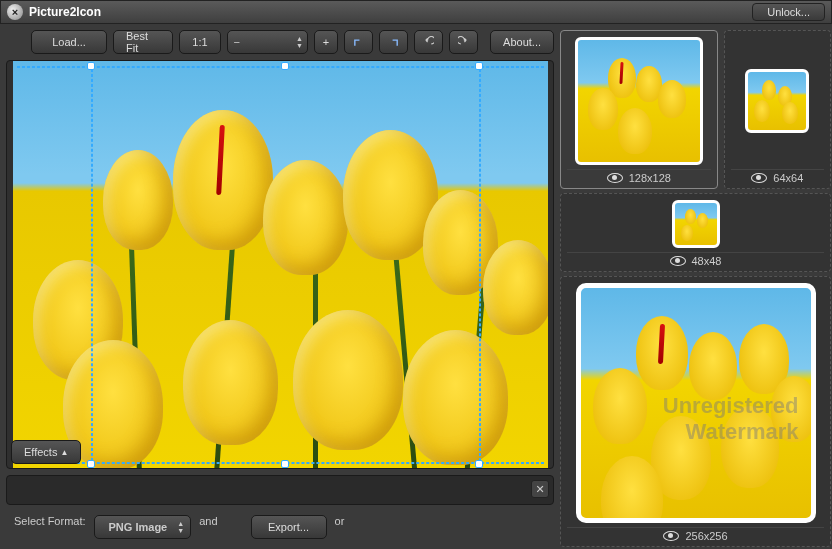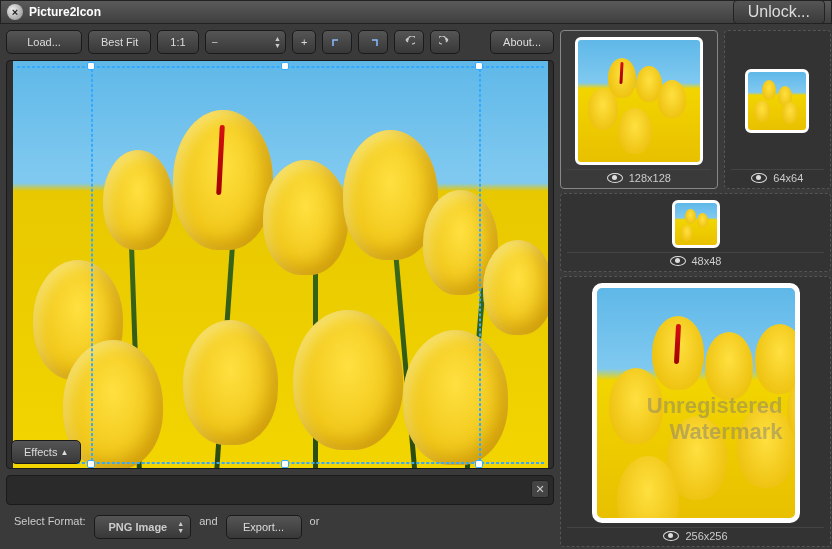--- a/index.html
+++ b/index.html
@@ -2,30 +2,30 @@
 <html><head>
 <meta charset="utf-8">
 <style>
 * { margin: 0; padding: 0; box-sizing: border-box; font-family: "Segoe UI", Arial, sans-serif; }
 body { width: 832px; height: 549px; background: #3a3a3a; overflow: hidden; color: #ccc; font-size: 11px; }
 
 .titlebar { height: 24px; background: linear-gradient(#5a5a5a,#3f3f3f); display: flex; align-items: center; justify-content: space-between; padding: 0 6px; border: 1px solid #222; }
 .tb-left { display: flex; align-items: center; gap: 6px; }
 .close-x { width: 16px; height: 16px; border-radius: 50%; background: radial-gradient(circle at 35% 35%,#eee,#888); display: flex; align-items: center; justify-content: center; font-size: 11px; color: #222; font-weight: bold; cursor: pointer; }
 .title { font-size: 12px; font-weight: bold; color: #fff; }
-.unlock-btn { background: linear-gradient(#555,#3a3a3a); border: 1px solid #222; border-radius: 4px; padding: 2px 14px; color: #ddd; font-size: 16px; cursor: pointer; }
+.unlock-btn { background: linear-gradient(#555,#3a3a3a); border: 1px solid #222; border-radius: 4px; padding: 2px 14px; color: #ddd; font-size: 11px; cursor: pointer; }
 
 .main { display: flex; height: calc(100% - 24px); }
 .left-pane { width: 560px; display: flex; flex-direction: column; padding: 6px; gap: 6px; }
 .right-pane { flex: 1; display: flex; flex-direction: column; padding: 6px 1px 6px 0; gap: 4px; }
 
 .toolbar { display: flex; gap: 6px; align-items: center; }
 .btn { background: linear-gradient(#555,#383838); border: 1px solid #1a1a1a; border-radius: 5px; padding: 4px 12px; color: #ddd; font-size: 11px; cursor: pointer; height: 24px; display: flex; align-items: center; justify-content: center; }
 .btn.small { padding: 4px 8px; min-width: 24px; }
-.btn.wide { min-width: 76px; }
+.btn.wide { min-width: 76px; margin-left: 25px; }
 .spinner { display: flex; align-items: center; background: linear-gradient(#555,#383838); border: 1px solid #1a1a1a; border-radius: 5px; height: 24px; }
 .spinner .minus, .spinner .plus { padding: 0 6px; cursor: pointer; }
 .spinner .val { width: 46px; text-align: right; padding-right: 4px; }
 .spinner .arrows { display: flex; flex-direction: column; padding: 0 4px; font-size: 7px; line-height: 7px; cursor: pointer; }
 
 .canvas-wrap { flex: 1; background: #2f2f2f; border: 1px solid #1a1a1a; border-radius: 4px; display: flex; align-items: center; justify-content: center; position: relative; overflow: hidden; }
 .canvas { width: 535px; height: 410px; background: linear-gradient(180deg,#5fb8e8 0%,#7fc9f0 28%,#7fc9f0 30%,#e8c800 32%,#f2d500 100%); position: relative; overflow: hidden; }
 .tulip { position: absolute; width: 70px; height: 100px; background: radial-gradient(ellipse at 50% 40%,#ffe040,#e8b800); border-radius: 50% 50% 45% 45%; box-shadow: inset -8px -8px 18px rgba(160,100,0,.4), inset 6px 6px 14px rgba(255,255,200,.5); }
 .stem { position: absolute; width: 5px; background: linear-gradient(#3a6a1a,#2a4a10); }
 .crop { position: absolute; border: 1px dashed #3af; }
@@ -43,21 +43,21 @@
 
 .preview-row { display: flex; gap: 6px; }
 .preview-cell { flex: 1; background: #333; border: 1px dashed #555; border-radius: 4px; padding: 6px 6px 2px; display: flex; flex-direction: column; align-items: center; gap: 4px; position: relative; }
 .preview-cell.selected { border: 1px solid #888; background: #3a3a3a; }
 .thumb { background: linear-gradient(180deg,#5fb8e8 0%,#7fc9f0 35%,#f2d500 40%,#e8c000 100%); border: 3px solid #fff; border-radius: 6px; position: relative; overflow: hidden; }
 .thumb.s128 { width: 128px; height: 128px; }
 .thumb.s64 { width: 64px; height: 64px; }
 .thumb.s48 { width: 48px; height: 48px; }
 .thumb.s32 { width: 32px; height: 32px; border-width: 2px; }
 .thumb.s16 { width: 16px; height: 16px; border-width: 1px; }
-.thumb.s256 { width: 208px; height: 240px; border-width: 5px; border-radius: 10px; }
+.thumb.s256 { width: 240px; height: 240px; border-width: 5px; border-radius: 10px; }
 .mini-tulip { position: absolute; background: radial-gradient(ellipse at 50% 40%,#ffe040,#e8b800); border-radius: 50% 50% 45% 45%; }
 .preview-label { display: flex; align-items: center; gap: 6px; width: 100%; justify-content: center; padding: 2px 0; border-top: 1px solid #444; margin-top: auto; }
 .eye { width: 16px; height: 10px; border: 1.5px solid #ddd; border-radius: 60%; position: relative; }
 .eye::after { content: ""; position: absolute; width: 5px; height: 5px; background: #ddd; border-radius: 50%; top: 1px; left: 4px; }
 .row2 .preview-cell { min-height: 70px; }
 .big-preview { flex: 1; }
 .watermark { position: absolute; color: rgba(120,120,120,.45); font-size: 22px; font-weight: bold; text-align: right; }
 .redstreak { position: absolute; width: 5px; height: 42px; background: linear-gradient(#d81010,#a00000); border-radius: 3px; transform: rotate(3deg); }
 </style>
 </head>

